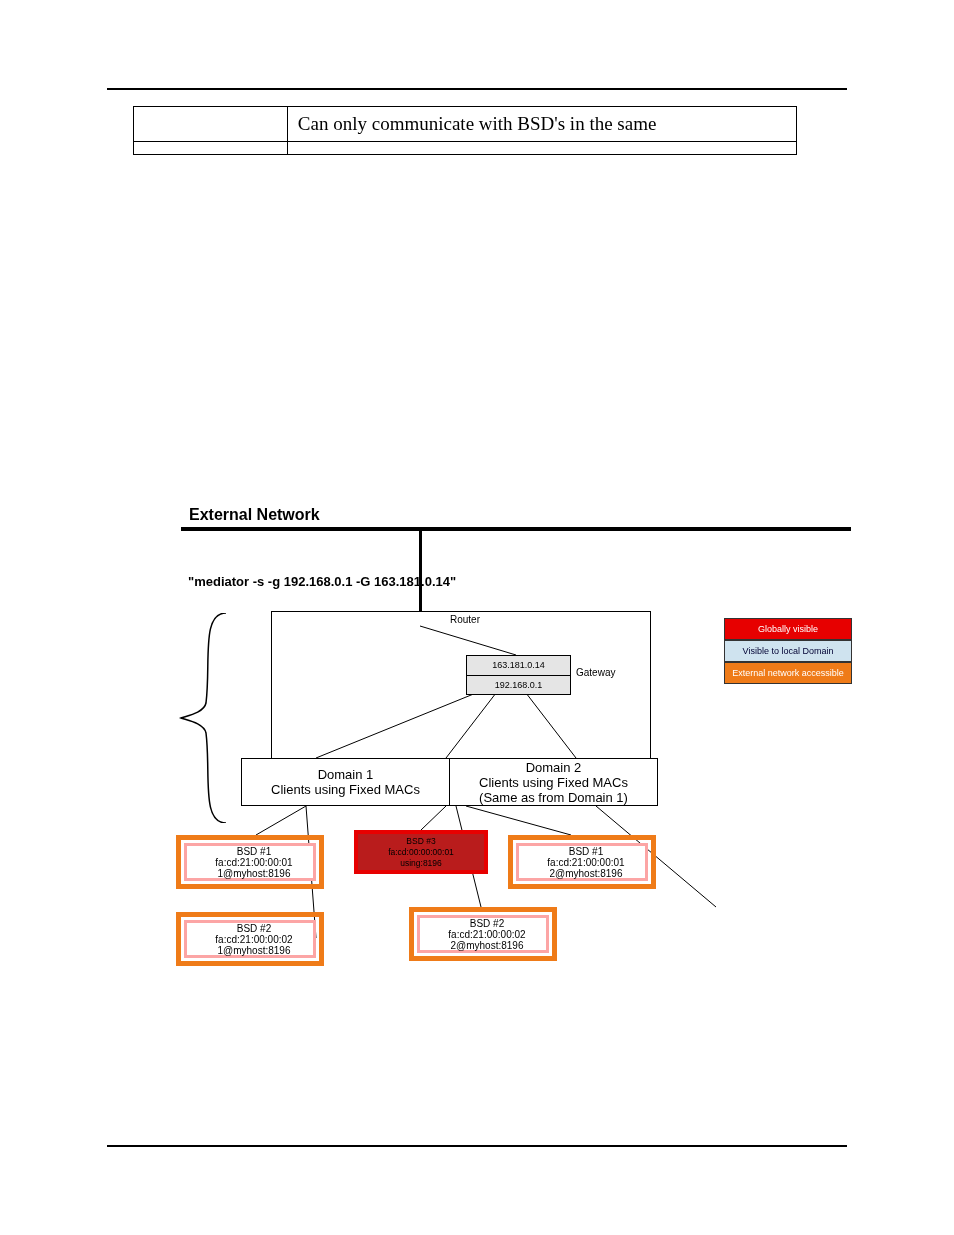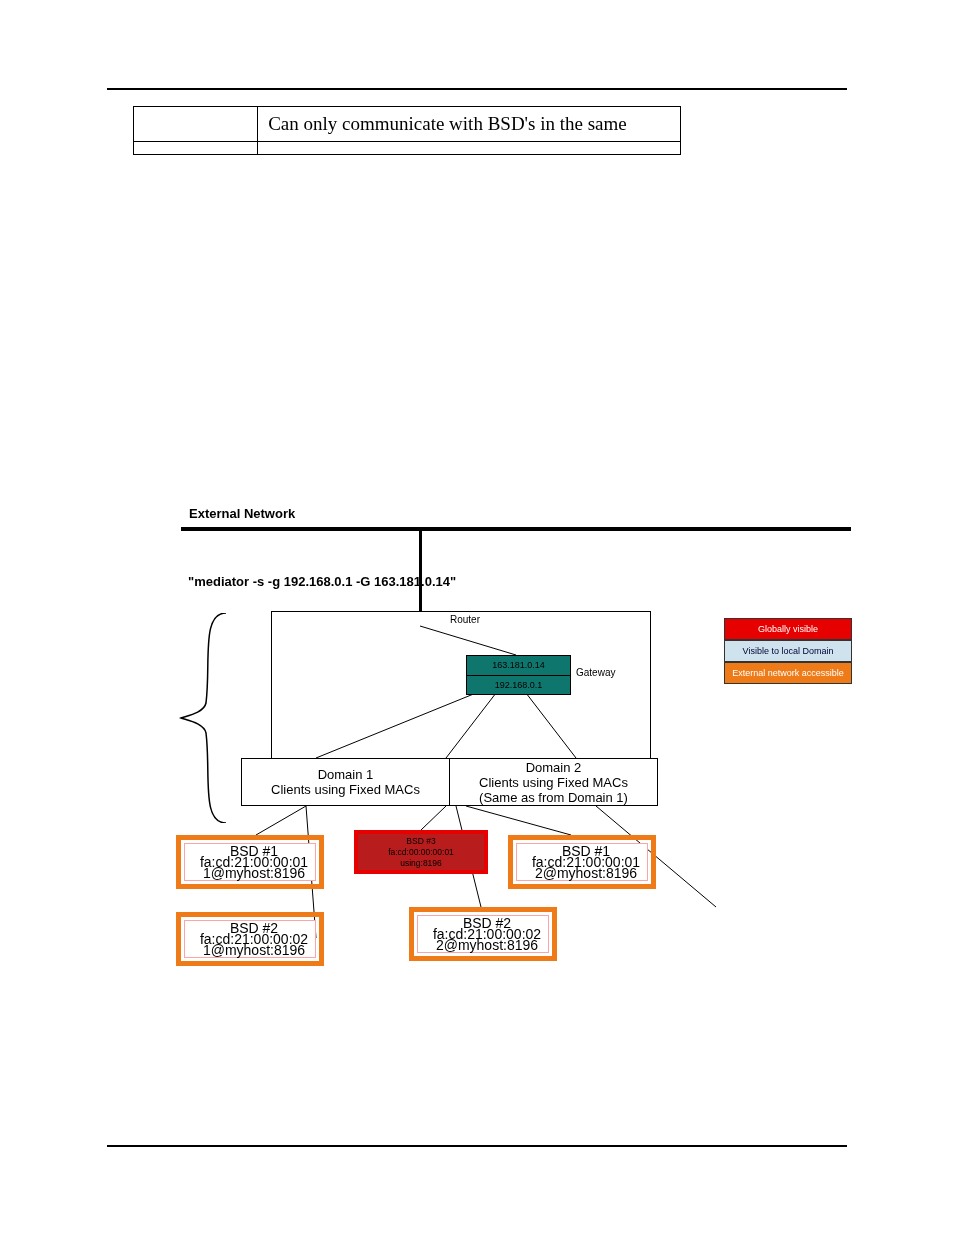--- a/index.html
+++ b/index.html
@@ -29,21 +29,21 @@
     right: 107px;
     bottom: 88px;
     border-top: 2px solid #000;
   }
 
   
   .tbl {
     position: absolute;
     left: 133px;
     top: 106px;
-    width: 548px;
+    width: 664px;
     border-collapse: collapse;
   }
   .tbl td {
     border: 1px solid #000;
     padding: 6px 10px;
     font-size: 19px;
     vertical-align: top;
   }
   .tbl .c1 { width: 150px; }
   .tbl .c2 { width: 538px; }
@@ -55,21 +55,21 @@
     top: 500px;
     width: 680px;
     height: 497px;
   }
   .fig * { font-family: Verdana, Arial, sans-serif; }
 
   .ext-title {
     position: absolute;
     left: 13px; top: 6px;
     font-weight: bold;
-    font-size: 13px;
+    font-size: 16px;
     color: #000;
   }
   .ext-hr {
     position: absolute;
     left: 5px; right: 5px; top: 27px;
     border-top: 4px solid #000;
   }
   .ext-vert {
     position: absolute;
     left: 243px; top: 27px;
@@ -107,21 +107,21 @@
     text-align: center;
     font-size: 10px;
   }
 
   
   .gateway-box {
     position: absolute;
     left: 290px; top: 155px;   
     width: 103px; height: 38px;
     border: 1px solid #000;
-    background: #0f766e;
+    background: #e5e5e5;
   }
   .gateway-box .row {
     height: 19px;
     line-height: 19px;
     text-align: center;
     font-size: 9px;
   }
   .gateway-box .row + .row { border-top: 1px solid #000; }
   .gateway-label {
     position: absolute;
@@ -176,27 +176,27 @@
     position: absolute;
     width: 148px;
     height: 54px;
     box-sizing: border-box;
   }
   .frame-orange { border: 5px solid #ef7b18; padding: 3px; }
   .frame-red    { border: 4px solid #e70000; padding: 0; height: 44px; width: 134px; }
   .inner-blue {
     width: 100%; height: 100%;
     box-sizing: border-box;
-    border: 1px solid #fca5a5;
+    border: 3px solid #fca5a5;
     background: #fff;
     display: flex;
     flex-direction: column;
     align-items: center;
     justify-content: center;
-    font-size: 14px;
+    font-size: 10px;
     line-height: 11px;
     text-align: center;
     padding-left: 8px;
   }
   .frame-red { background:#fff; }
 
   .bsd-red-inner {
     width:100%; height:100%;
     display:flex; flex-direction:column;
     align-items:center; justify-content:center;

